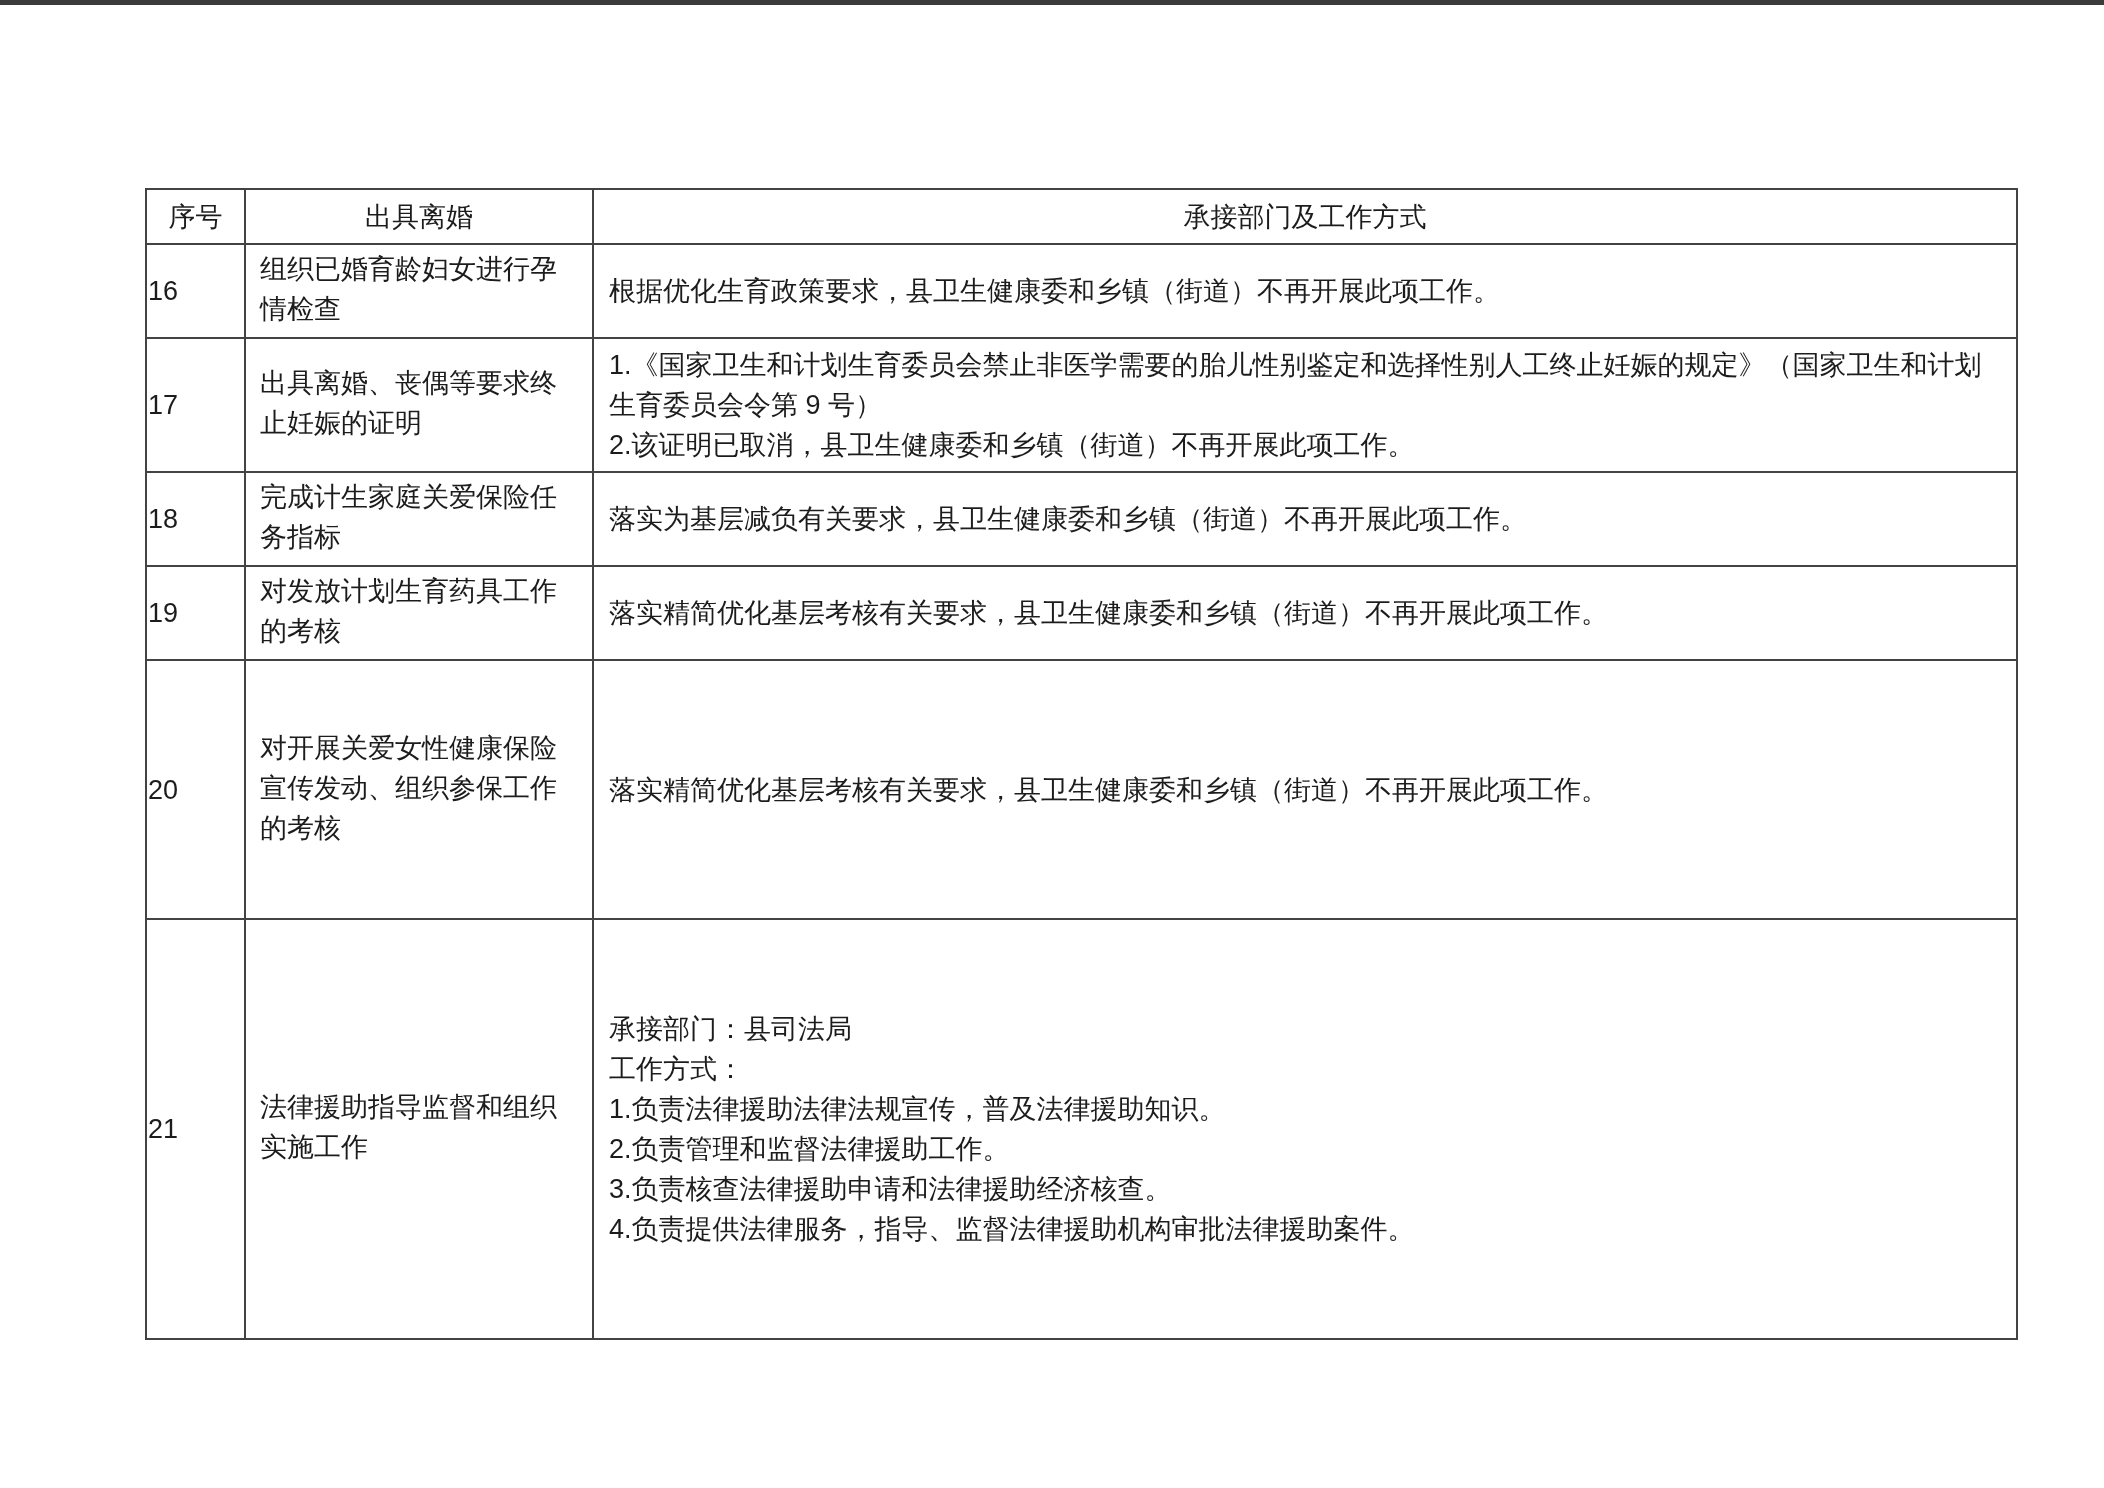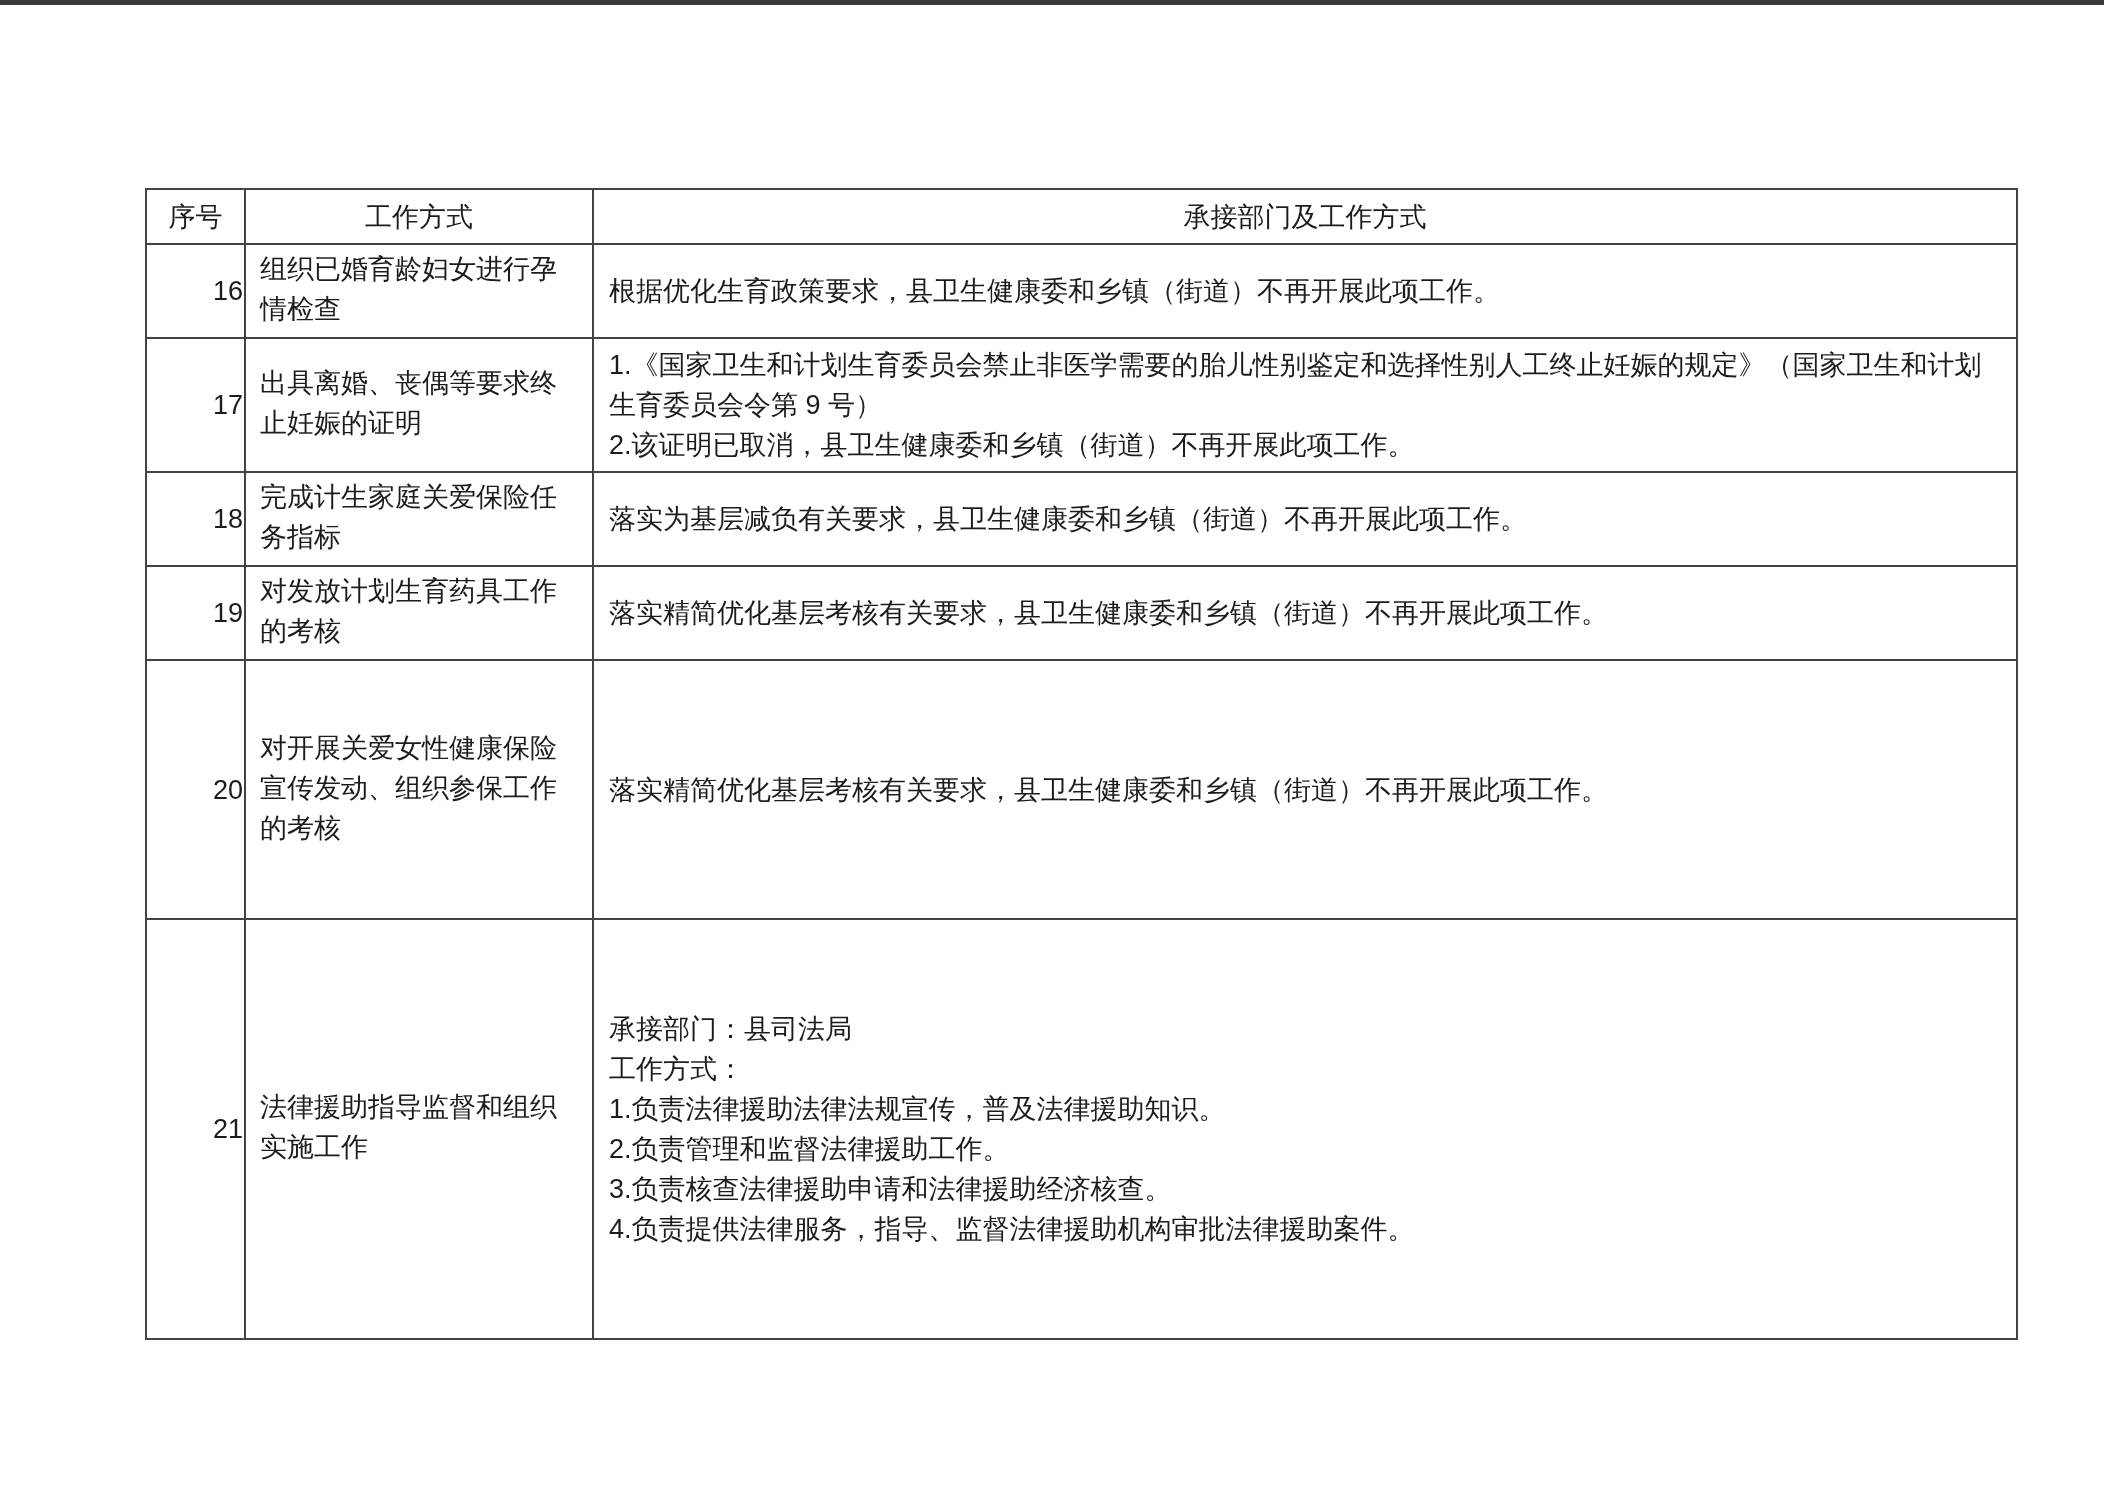--- a/index.html
+++ b/index.html
@@ -47,21 +47,21 @@
   col.c-det  { width: 1424px;}
   tr.header-row { height: 55px; }
   tr.header-row th { text-align: center; padding: 0 6px; }
   tr.r0 { height: 80px; }
   tr.r1 { height: 126px; }
   tr.r2 { height: 76px; padding-left: 28px; }
   tr.r3 { height: 86px; padding-left: 12px; }
   tr.r4 { height: 259px; }
   tr.r5 { height: 420px; }
   td.no-cell {
-    text-align: right;
+    text-align: left;
     font-size: 30px;
   }
   td.name-cell {
     text-align: left;
     padding: 6px 14px;
     font-family: Liberation Mono, monospace;
   }
   td.detail-cell {
     text-align: left;
     padding: 6px 15px;
@@ -76,21 +76,21 @@
 
   <table class="doc-table">
     <colgroup>
       <col class="c-no">
       <col class="c-name">
       <col class="c-det">
     </colgroup>
     <tbody>
       <tr class="header-row">
         <th>序号</th>
-        <th>工作方式</th>
+        <th>出具离婚</th>
         <th>承接部门及工作方式</th>
       </tr>
 
       <tr class="r0">
         <td class="no-cell">16</td>
         <td class="name-cell">组织已婚育龄妇女进行孕情检查</td>
         <td class="detail-cell">根据优化生育政策要求，县卫生健康委和乡镇（街道）不再开展此项工作。</td>
       </tr>
 
       <tr class="r1">

